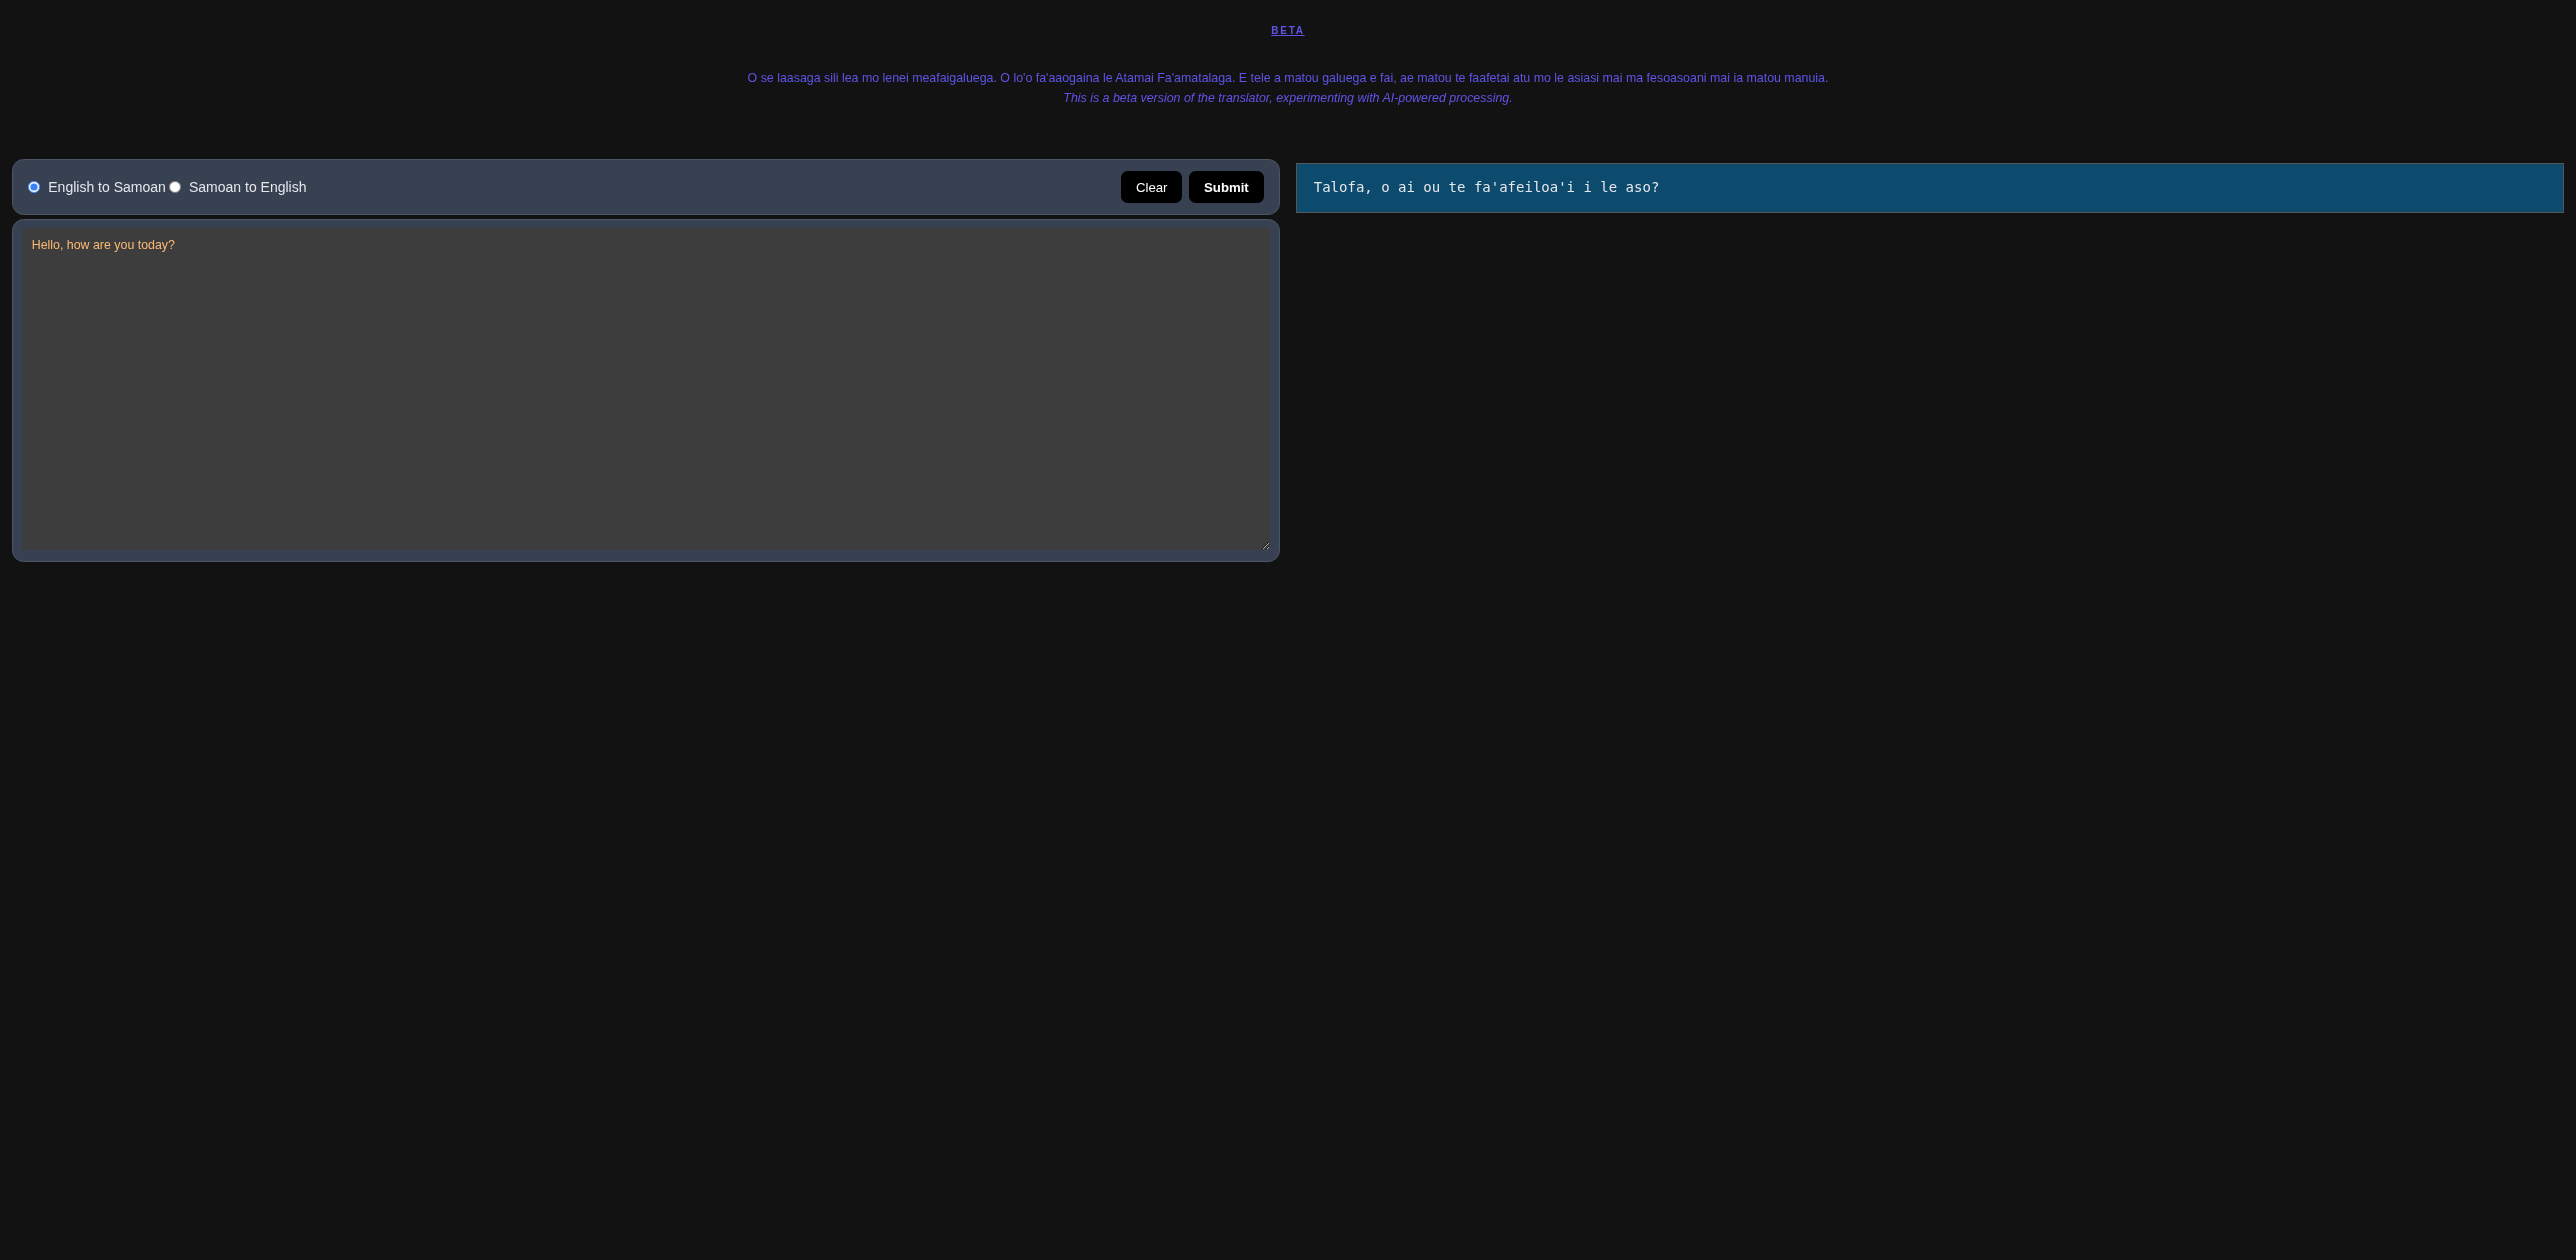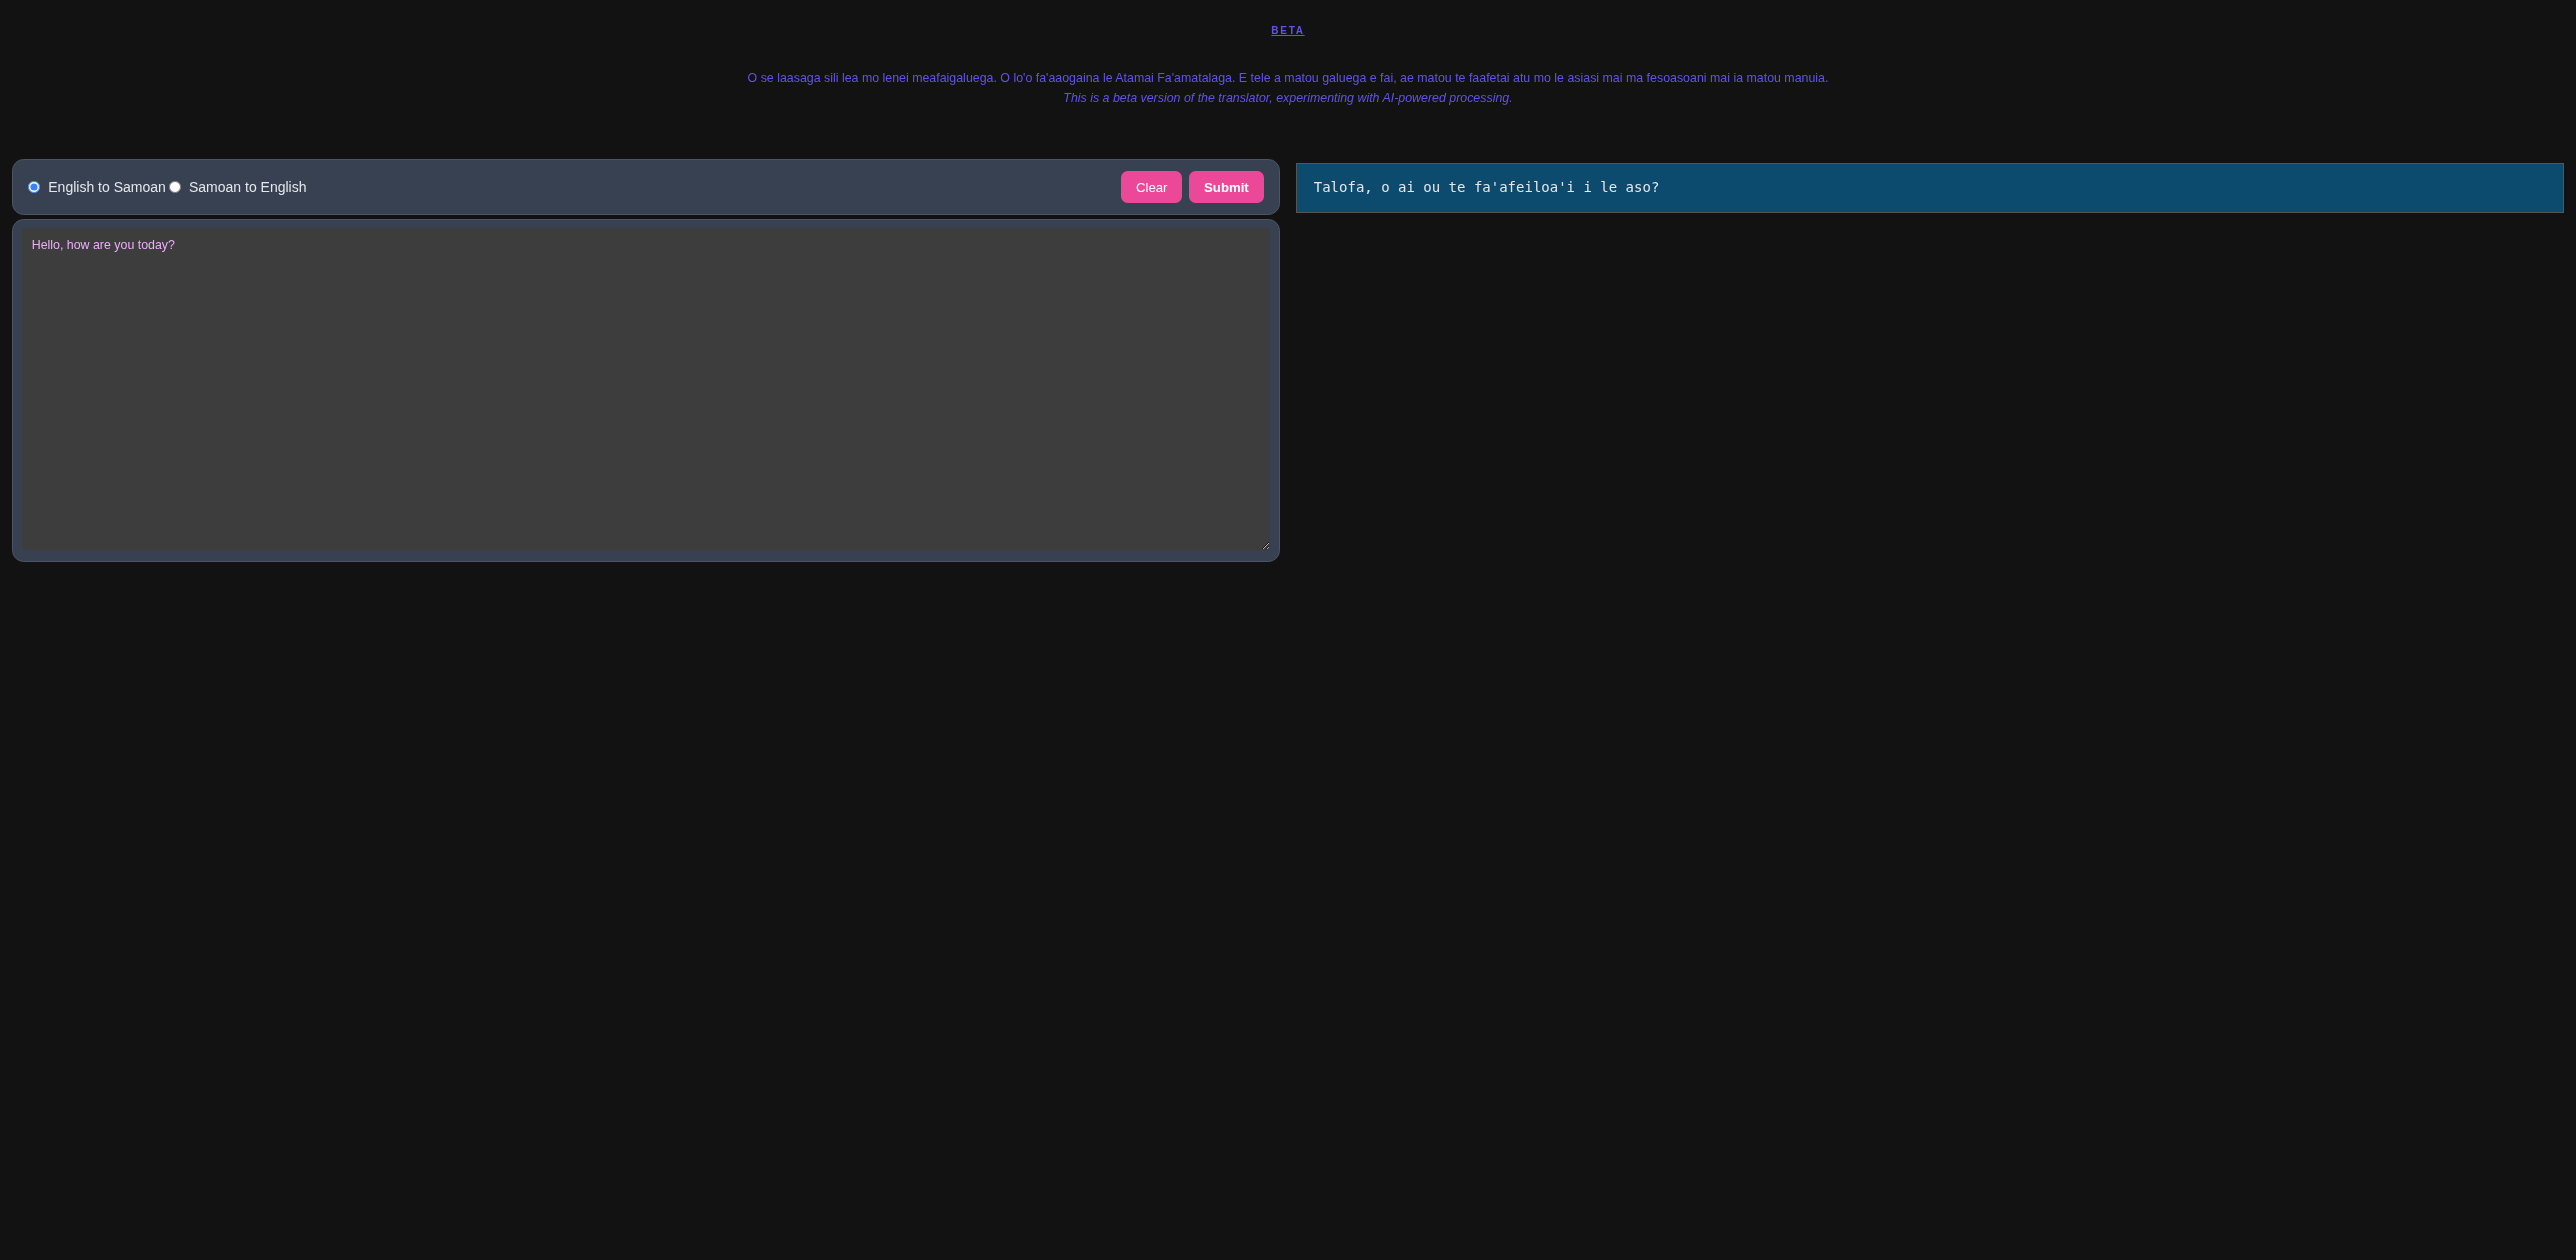--- a/index.html
+++ b/index.html
@@ -81,21 +81,21 @@
     width: 11.6px;
     height: 11.6px;
     accent-color: #3b82f6;
     cursor: pointer;
   }
   .btn-group {
     display: flex;
     gap: 6.6px;
   }
   .btn {
-    background: #ec4899;
+    background: #000000;
     color: #ffffff;
     border: none;
     border-radius: 6.6px;
     padding: 8.3px 15px;
     font-size: 13.2px;
     cursor: pointer;
     font-family: inherit;
   }
   .btn-bold {
     font-weight: 700;
@@ -106,21 +106,21 @@
     border-radius: 11.6px;
     padding: 8.3px;
     margin-top: 3.3px;
   }
   .input-area {
     width: 100%;
     height: 322px;
     background: #3d3d3d;
     border: none;
     border-radius: 3.3px;
-    color: #f0abfc;
+    color: #fdba74;
     font-size: 12.4px;
     font-family: inherit;
     padding: 10px;
     resize: vertical;
     outline: none;
   }
   .output-box {
     border: 0.8px solid #555;
     background: #0c4a6e;
     padding: 15px 16.5px;

